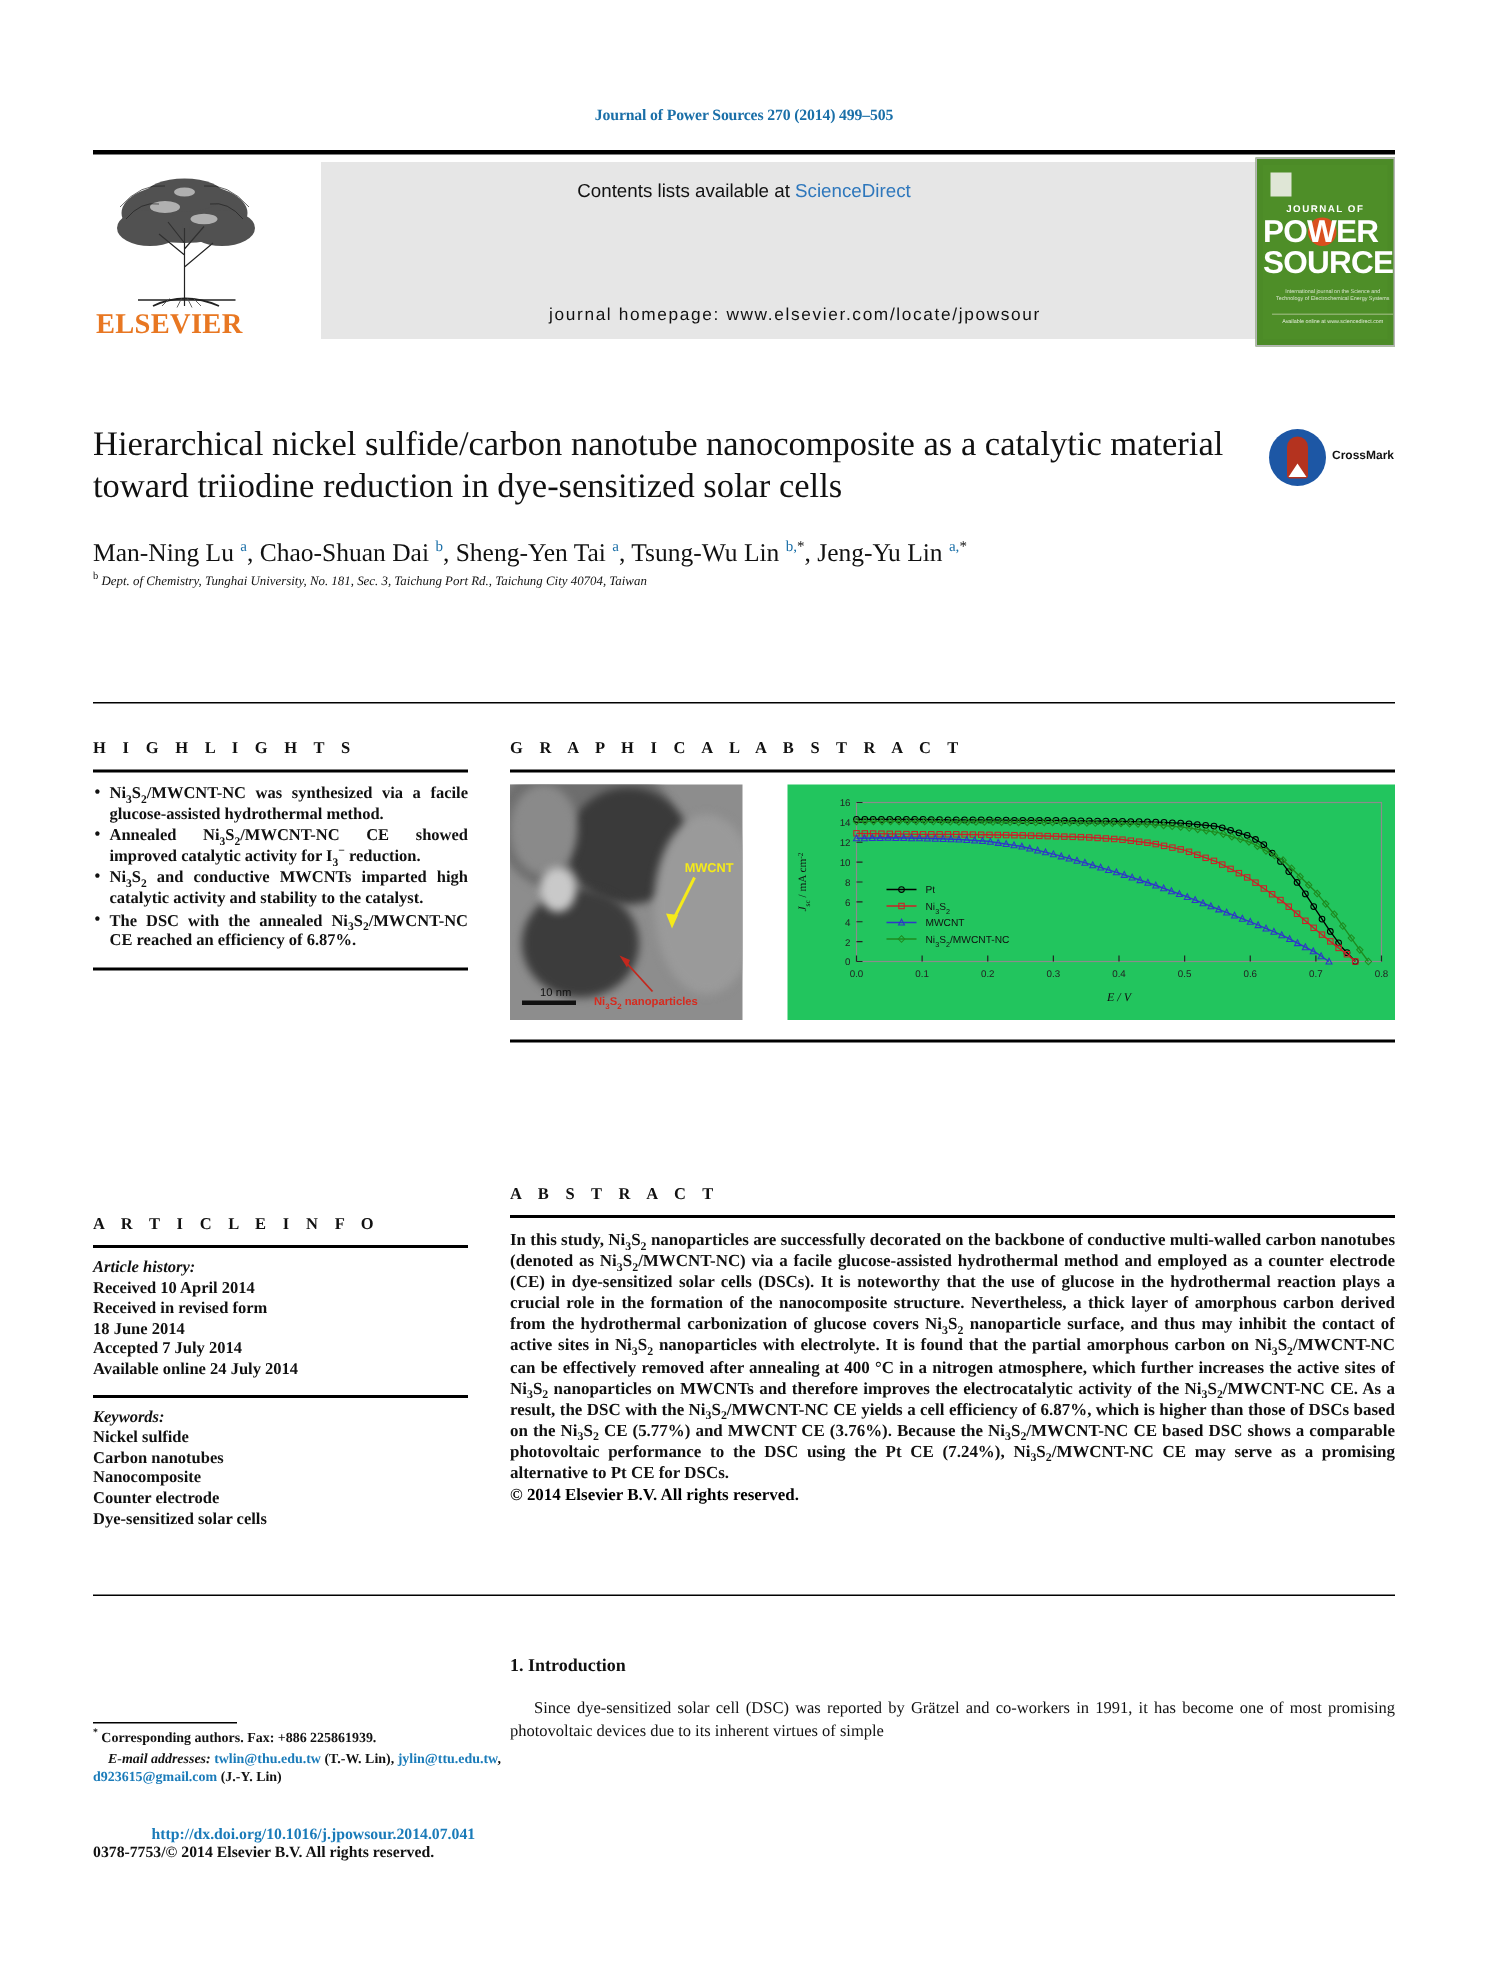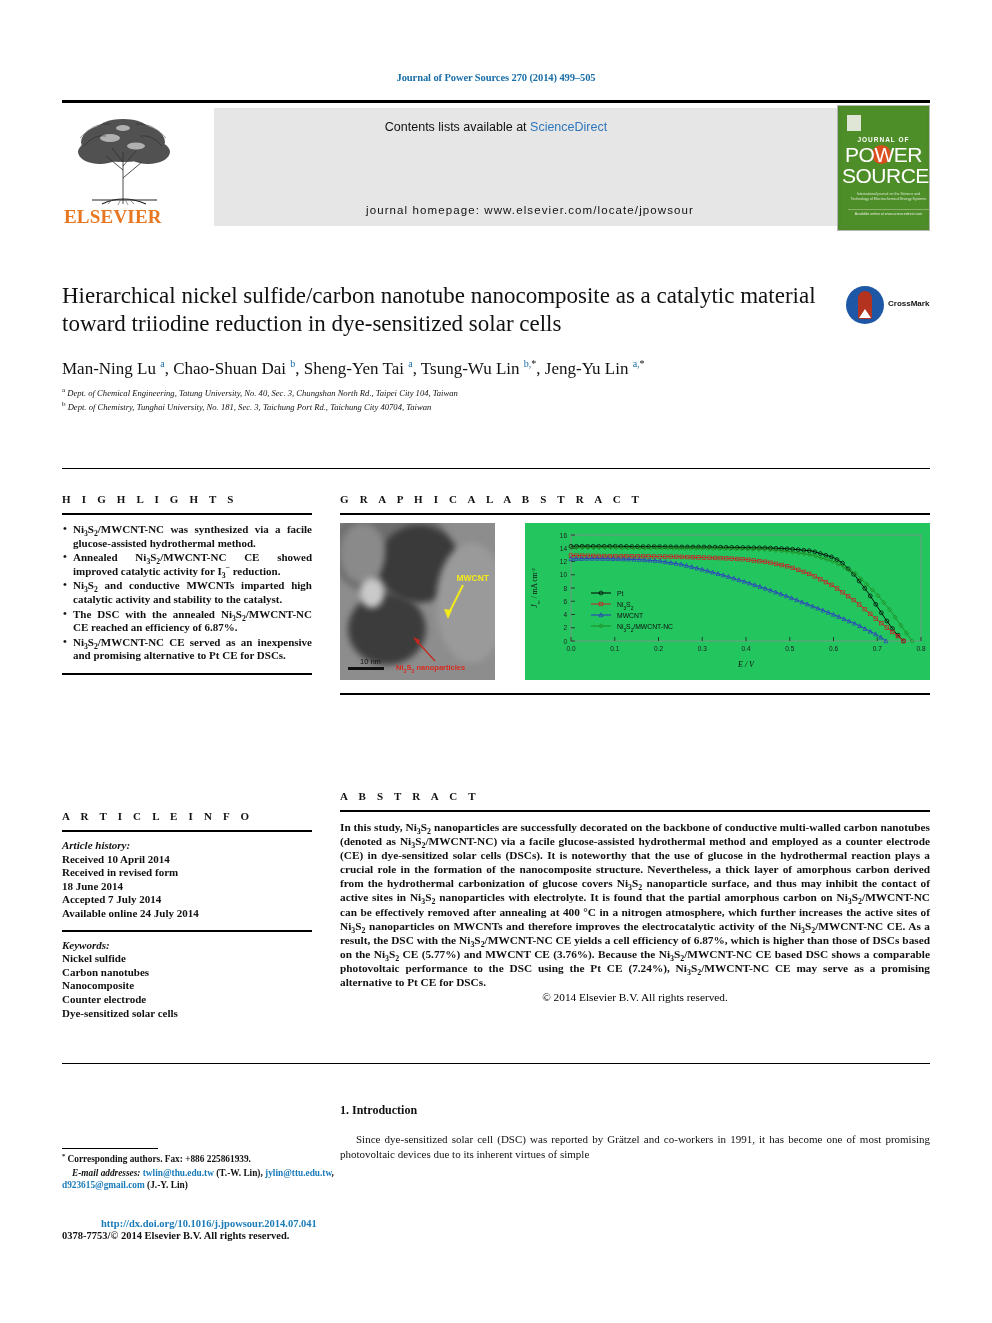--- a/index.html
+++ b/index.html
@@ -57,22 +57,22 @@
     border:1px solid #b5b5b5; background:#4c8b27; overflow:hidden;
   }
   .cover-inner { position:absolute; inset:4px; background:#4e8e28; }
   .cover-tiny { position:absolute; left:5px; top:5px; width:14px; height:16px; background:#dfe6d6; }
   .cover-cap {
     position:absolute; left:0; top:26px; width:100%; text-align:center;
     color:#ffffff; font-size:6.5px; letter-spacing:1px; font-weight:bold;
     font-family:"Liberation Sans", sans-serif;
   }
   .cover-big1, .cover-big2 {
-    position:absolute; left:0; width:100%; text-align:center;
-    font-family:"Liberation Sans", sans-serif; font-weight:normal;
+    position:absolute; left:0; width:100%; 
+    font-family:"Liberation Sans", sans-serif; font-weight:bold;
     font-size:21px; letter-spacing:-0.5px; line-height:20px;
   }
   .cover-big1 { top:35px; color:#ffffff; }
   .cover-big2 { top:56px; color:#ffffff; }
   .cover-dot {
     position:absolute; left:30px; top:35px; width:19px; height:19px;
     background:#d94f1e; border-radius:50%;
   }
   .cover-sub {
     position:absolute; left:6px; top:82px; width:81px; text-align:center;
@@ -166,21 +166,21 @@
     position:absolute; left:20px; bottom:14px; color:#111;
     font-size:7.5px; font-family:"Liberation Sans", sans-serif;
   }
   .ga-chart {
     position:absolute; left:185px; top:0; width:405px; height:157px; background:#22c55e;
   }
 
   .abs-body {
     font-size:11.3px; line-height:14.1px; text-align:justify; font-weight:bold; color:#111;
   }
-  .abs-copy { text-align:center; margin-top:2px; font-weight:normal; font-size:11.3px; }
+  .abs-copy { text-align:left; margin-top:2px; font-weight:bold; font-size:11.3px; }
 
   .info-block { font-size:11px; line-height:13.6px; font-weight:bold; color:#111; }
   .info-block .it { font-style:italic; }
 
   .footnote { position:absolute; left:62px; top:1148px; width:272px; }
   .fn-rule { width:96px; height:1px; background:#000; margin-bottom:4px; }
   .footnote p { margin:0; font-size:9.3px; line-height:12.2px; font-weight:bold; color:#111; }
   .footnote .email-lbl { font-style:italic; }
   a.link { color:#1a7bb9; text-decoration:none; }
 
@@ -262,41 +262,36 @@
     <div class="crossmark">
       <div class="cm-badge">
         <div class="cm-inner"></div>
         <div class="cm-tri"></div>
       </div>
       <div class="cm-text">CrossMark</div>
     </div>
 
     <div class="authors">Man-Ning Lu <sup>a</sup>, Chao-Shuan Dai <sup>b</sup>, Sheng-Yen Tai <sup>a</sup>, Tsung-Wu Lin <sup>b,</sup><sup class="star">*</sup>, Jeng-Yu Lin <sup>a,</sup><sup class="star">*</sup></div>
 
-    <div class="affil">
-      <sup>a</sup>
-      <span>Dept. of Chemical Engineering, Tatung University, No. 40, Sec. 3, Chungshan North Rd., Taipei City 104, Taiwan</span>
-    </div>
     <div class="affil" style="margin-top:2px">
       <sup>b</sup>
       <span>Dept. of Chemistry, Tunghai University, No. 181, Sec. 3, Taichung Port Rd., Taichung City 40704, Taiwan</span>
     </div>
   </div>
 
   <div class="rule-thin" style="left:62px; top:468px; width:868px;"></div>
 
   <div class="colL" style="top:493px;">
     <div class="sec-head">H I G H L I G H T S</div>
     <div class="rule-mid" style="position:relative; width:250px; margin:8px 0 8px 0;"></div>
     <ul class="highlights">
       <li>Ni<sub>3</sub>S<sub>2</sub>/MWCNT-NC was synthesized via a facile glucose-assisted hydrothermal method.</li>
       <li>Annealed Ni<sub>3</sub>S<sub>2</sub>/MWCNT-NC CE showed improved catalytic activity for I<sub>3</sub><sup>−</sup> reduction.</li>
       <li>Ni<sub>3</sub>S<sub>2</sub> and conductive MWCNTs imparted high catalytic activity and stability to the catalyst.</li>
       <li>The DSC with the annealed Ni<sub>3</sub>S<sub>2</sub>/MWCNT-NC CE reached an efficiency of 6.87%.</li>
-      <li>Ni<sub>3</sub>S<sub>2</sub>/MWCNT-NC CE served as an inexpensive and promising alternative to Pt CE for DSCs.</li>
     </ul>
     <div class="rule-mid" style="position:relative; width:250px; margin-top:10px;"></div>
   </div>
 
   <div class="colR" style="top:493px;">
     <div class="sec-head">G R A P H I C A L   A B S T R A C T</div>
     <div class="rule-mid" style="position:relative; width:590px; margin:8px 0 8px 0;"></div>
 
     <div class="ga-box" style="height:160px;">
 

